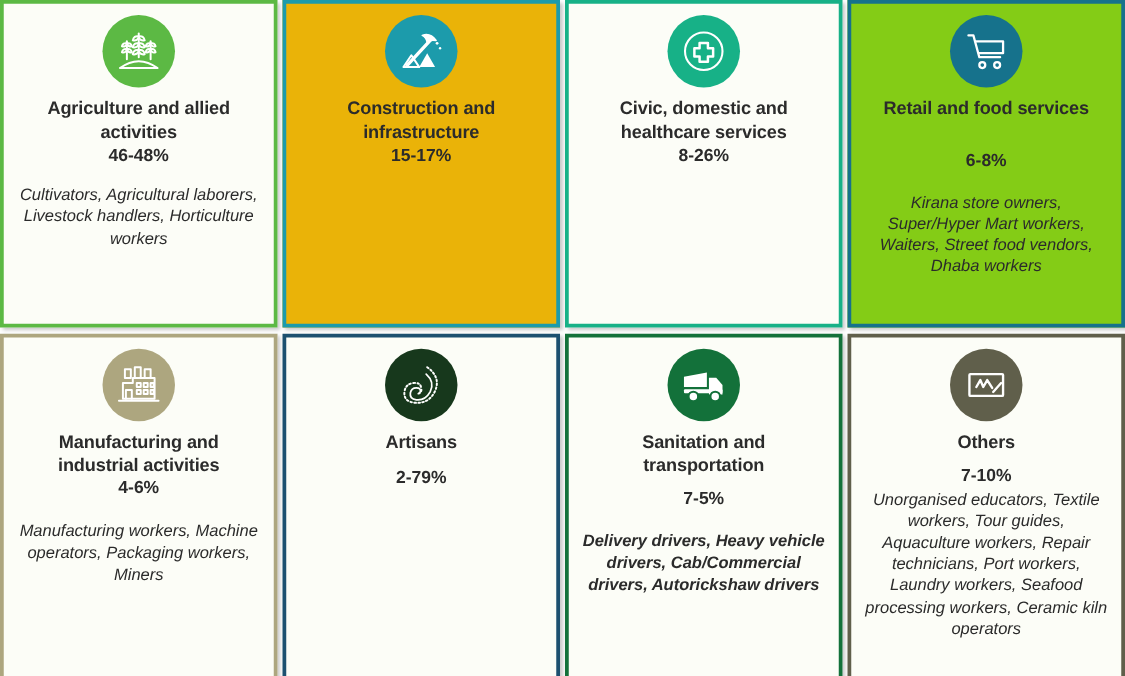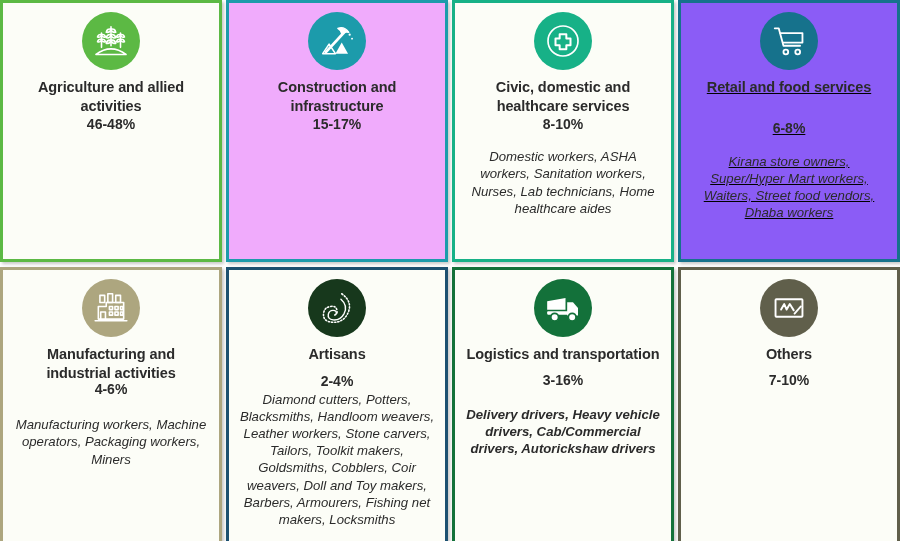--- a/index.html
+++ b/index.html
@@ -123,23 +123,24 @@
           <path d="M36 16 q-4 -1 -5 3 q4 1 5 -3Z"></path>
             <path d="M36 16 q4 -1 5 3 q-4 1 -5 -3Z"></path>
           <path d="M36 22 q-4 -1 -5 3 q4 1 5 -3Z"></path>
             <path d="M36 22 q4 -1 5 3 q-4 1 -5 -3Z"></path>
           <path d="M5 41 q19 -14 38 0Z"></path>
         </g>
       </svg>
     </div>
     <div class="card-title">Agriculture and allied activities</div>
     <div class="card-pct">46-48%</div>
-  </div>
-
-  <div class="card sp-b" style="border-color: rgb(28, 155, 171); background: #f0abfc;">
+    <div class="card-roles">Cultivators, Agricultural laborers, Livestock handlers, Horticulture workers</div>
+  </div>
+
+  <div class="card sp-b" style="border-color: rgb(28, 155, 171); background: #eab308;">
     <div class="icon-wrap" style="background: rgb(28, 155, 171);">
       <svg width="38" height="38" viewBox="0 0 48 48">
         <g fill="#ffffff" stroke="#ffffff" stroke-width="1.6" stroke-linejoin="round" stroke-linecap="round">
           <path d="M10 38 L34 12" stroke-width="3.4" fill="none"></path>
           <path d="M25 8 q8 -3 14 5 q-7 -1 -9 2 q-1 -5 -5 -7Z"></path>
           <path d="M22 40 L30 26 L38 40Z" fill="#ffffff" stroke="none"></path>
           <path d="M6 40 L14 28 L22 40Z" fill="none" stroke-width="2"></path>
           <circle cx="40" cy="16" r="1.4" stroke="none"></circle>
           <circle cx="43" cy="21" r="1.2" stroke="none"></circle>
         </g>
@@ -150,25 +151,24 @@
   </div>
 
   <div class="card sp-c" style="border-color: rgb(23, 177, 135); background: rgb(252, 253, 247);">
     <div class="icon-wrap" style="background: rgb(23, 177, 135);">
       <svg width="40" height="40" viewBox="0 0 48 48">
         <circle cx="24" cy="24" r="18" fill="none" stroke="#ffffff" stroke-width="2"></circle>
         <path d="M20 11 h8 v5 h5 v8 h-5 v5 h-8 v-5 h-5 v-8 h5 Z" transform="translate(0,5)" fill="none" stroke="#ffffff" stroke-width="2.4" stroke-linejoin="round"></path>
       </svg>
     </div>
     <div class="card-title">Civic, domestic and healthcare services</div>
-    <div class="card-pct">8-10%</div>
-    <div class="card-roles">Domestic workers, ASHA workers, Sanitation workers, Nurses, Lab technicians, Home healthcare aides</div>
-  </div>
-
-  <div class="card sp-d" style="border-color: rgb(22, 114, 140); background: #8b5cf6; text-decoration: underline;">
+    <div class="card-pct">8-26%</div>
+  </div>
+
+  <div class="card sp-d" style="border-color: rgb(22, 114, 140); background: #84cc16;">
     <div class="icon-wrap" style="background: rgb(22, 114, 140);">
       <svg width="38" height="38" viewBox="0 0 48 48">
         <g fill="none" stroke="#ffffff" stroke-width="2.3" stroke-linecap="round" stroke-linejoin="round">
           <path d="M6 8 h5 l6 22 h21"></path>
           <path d="M13 14 h28 v12 h-24"></path>
           <circle cx="20" cy="38" r="3"></circle>
           <circle cx="35" cy="38" r="3"></circle>
         </g>
       </svg>
     </div>
@@ -204,48 +204,48 @@
   <div class="card sp-f" style="border-color: rgb(28, 80, 112); background: rgb(252, 253, 247);">
     <div class="icon-wrap" style="background: rgb(23, 56, 28);">
       <svg width="38" height="38" viewBox="0 0 48 48">
         <g fill="none" stroke="#ffffff" stroke-linecap="round">
           <path d="M30 6 q14 10 8 24 q-6 13 -20 12 q-12 -1 -11 -11 q1 -8 9 -9 q7 -1 8 5 q1 5 -4 6" stroke-width="2" stroke-dasharray="1.6 2.4"></path>
           <path d="M29 13 q9 8 4 18 q-5 9 -14 8 q-7 -1 -6 -7 q1 -5 6 -5 q5 0 4 4" stroke-width="1.8"></path>
         </g>
       </svg>
     </div>
     <div class="card-title">Artisans</div>
-    <div class="card-pct">2-4%</div>
-    <div class="card-roles">Diamond cutters, Potters, Blacksmiths, Handloom weavers, Leather workers, Stone carvers, Tailors, Toolkit makers, Goldsmiths, Cobblers, Coir weavers, Doll and Toy makers, Barbers, Armourers, Fishing net makers, Locksmiths</div>
+    <div class="card-pct">2-79%</div>
   </div>
 
   <div class="card sp-g" style="border-color: rgb(19, 113, 58); background: rgb(252, 253, 247);">
     <div class="icon-wrap" style="background: rgb(19, 113, 58);">
       <svg width="40" height="40" viewBox="0 0 48 48">
         <g fill="#ffffff">
           <path d="M5 16 L27 12 L27 26 L5 26 Z"></path>
           <path d="M29 17 h7 l6 7 v9 h-13 Z"></path>
           <rect x="5" y="28" width="37" height="4" rx="1"></rect>
         </g>
         <circle cx="14" cy="35" r="4.6" fill="#ffffff" stroke="#13713a" stroke-width="2"></circle>
         <circle cx="35" cy="35" r="4.6" fill="#ffffff" stroke="#13713a" stroke-width="2"></circle>
       </svg>
     </div>
-    <div class="card-title">Logistics and transportation</div>
-    <div class="card-pct">3-16%</div>
+    <div class="card-title">Sanitation and transportation</div>
+    <div class="card-pct">7-5%</div>
     <div class="card-roles">Delivery drivers, Heavy vehicle drivers, Cab/Commercial drivers, Autorickshaw drivers</div>
   </div>
 
   <div class="card sp-h" style="border-color: rgb(96, 95, 75); background: rgb(252, 253, 247);">
     <div class="icon-wrap" style="background: rgb(96, 95, 75);">
       <svg width="38" height="38" viewBox="0 0 48 48">
         <g fill="none" stroke="#ffffff" stroke-width="2.4" stroke-linecap="round" stroke-linejoin="round">
           <rect x="7" y="13" width="34" height="22" rx="1"></rect>
           <path d="M14 26 l4 -7 l3 7 l4 -7 l5 8"></path>
           <path d="M31 31 l8 -9"></path>
         </g>
       </svg>
     </div>
     <div class="card-title">Others</div>
     <div class="card-pct">7-10%</div>
+    <div class="card-roles">Unorganised educators, Textile workers, Tour guides, Aquaculture workers, Repair technicians, Port workers, Laundry workers, Seafood processing workers, Ceramic kiln operators</div>
   </div>
 
 </div>
 
 </body></html>

